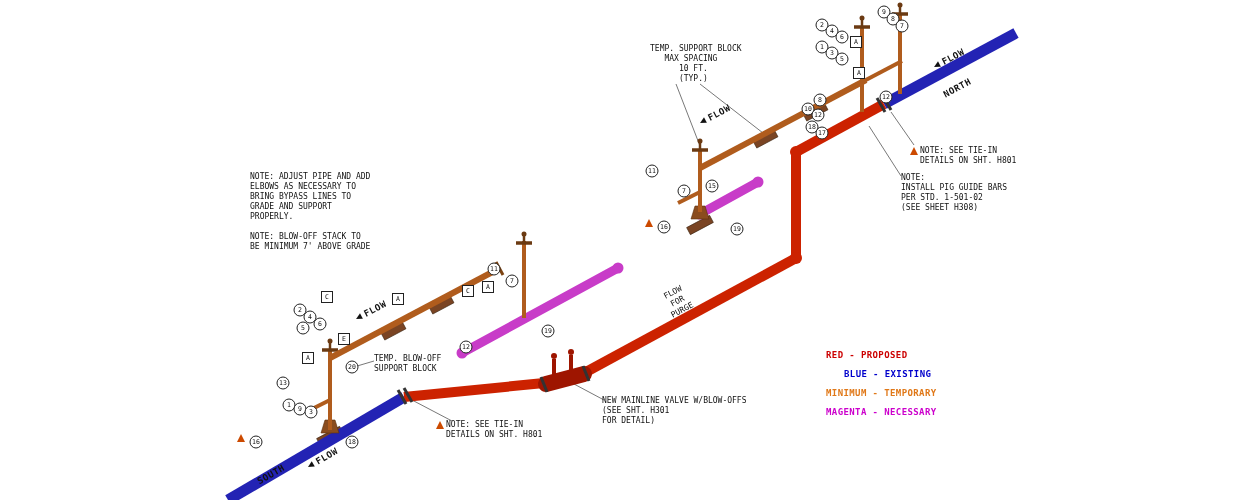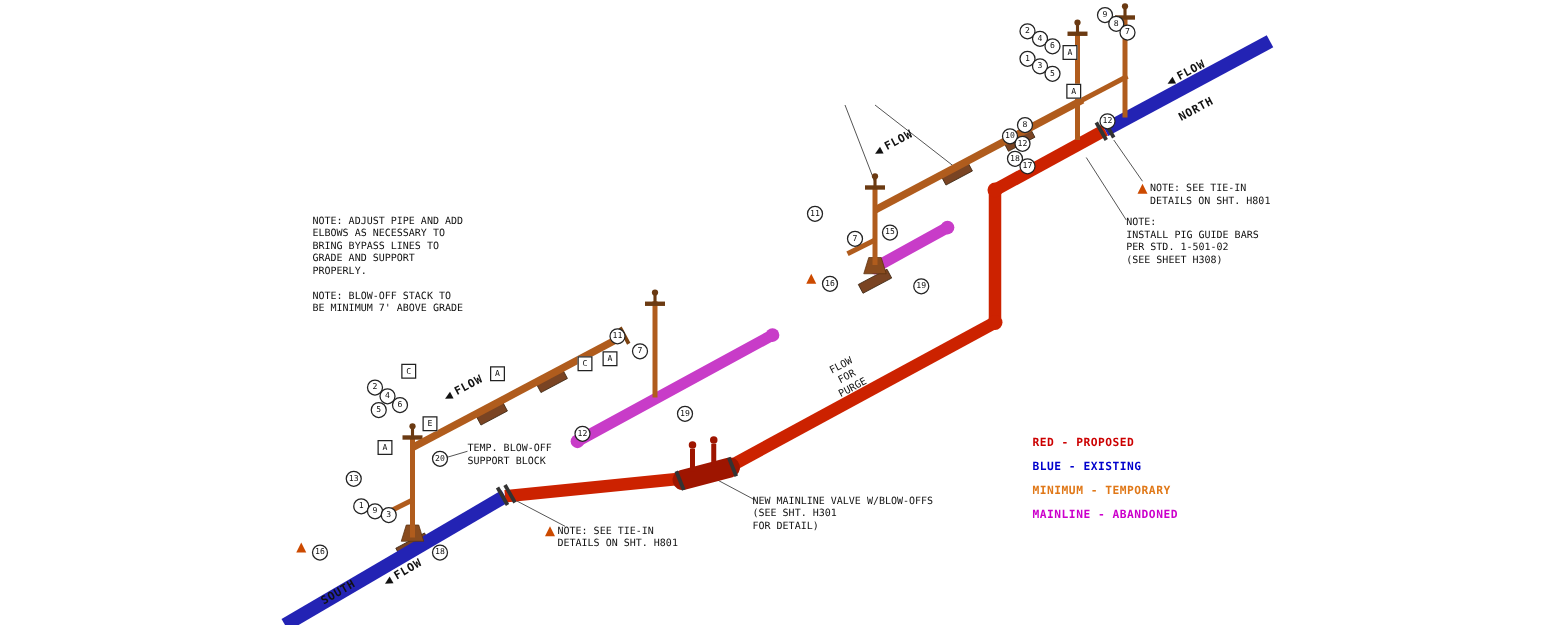--- a/index.html
+++ b/index.html
@@ -141,34 +141,40 @@
       <path class="flange" d="M398 390 L406 404"></path>
       <path class="flange" d="M404 388 L412 402"></path>
       <path class="flange" d="M877 98 L885 112"></path>
       <path class="flange" d="M883 96 L891 110"></path>
     </g>
   </svg>
 
   <div id="overlay">
     <ul id="legend">
         <li style="color: rgb(204, 0, 0);">RED - PROPOSED</li>
-        <li style="color: rgb(0, 0, 204);">BLUE - EXISTING</li>
+        <li style="color: rgb(0, 0, 204); margin-left: 18px;">BLUE - EXISTING</li>
         <li style="color: rgb(224, 120, 24);">MINIMUM - TEMPORARY</li>
-        <li style="color: rgb(204, 0, 204);">MAINLINE - ABANDONED</li>
+        <li style="color: rgb(204, 0, 204);">MAGENTA - NECESSARY</li>
       </ul>
       <div class="note" style="left: 250px; top: 172px;">
         <pre>NOTE: ADJUST PIPE AND ADD
 ELBOWS AS NECESSARY TO
 BRING BYPASS LINES TO
 GRADE AND SUPPORT
 PROPERLY.</pre>
       </div>
       <div class="note" style="left: 250px; top: 232px;">
         <pre>NOTE: BLOW-OFF STACK TO
 BE MINIMUM 7' ABOVE GRADE</pre>
+      </div>
+      <div class="note" style="left: 650px; top: 44px;">
+        <pre>TEMP. SUPPORT BLOCK
+   MAX SPACING
+      10 FT.
+      (TYP.)</pre>
       </div>
       <div class="note" style="left: 910px; top: 146px;">
         <span class="tri"></span>
         <pre>NOTE: SEE TIE-IN
 DETAILS ON SHT. H801</pre>
       </div>
       <div class="note" style="left: 901px; top: 173px;">
         <pre>NOTE:
 INSTALL PIG GUIDE BARS
 PER STD. 1-501-02

